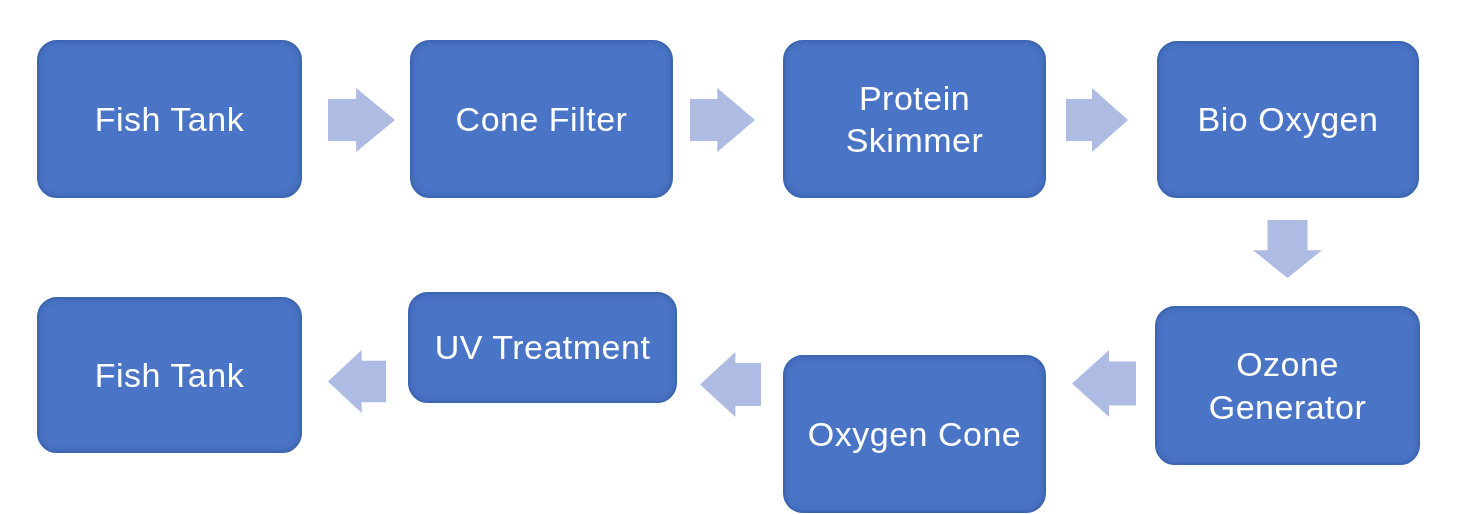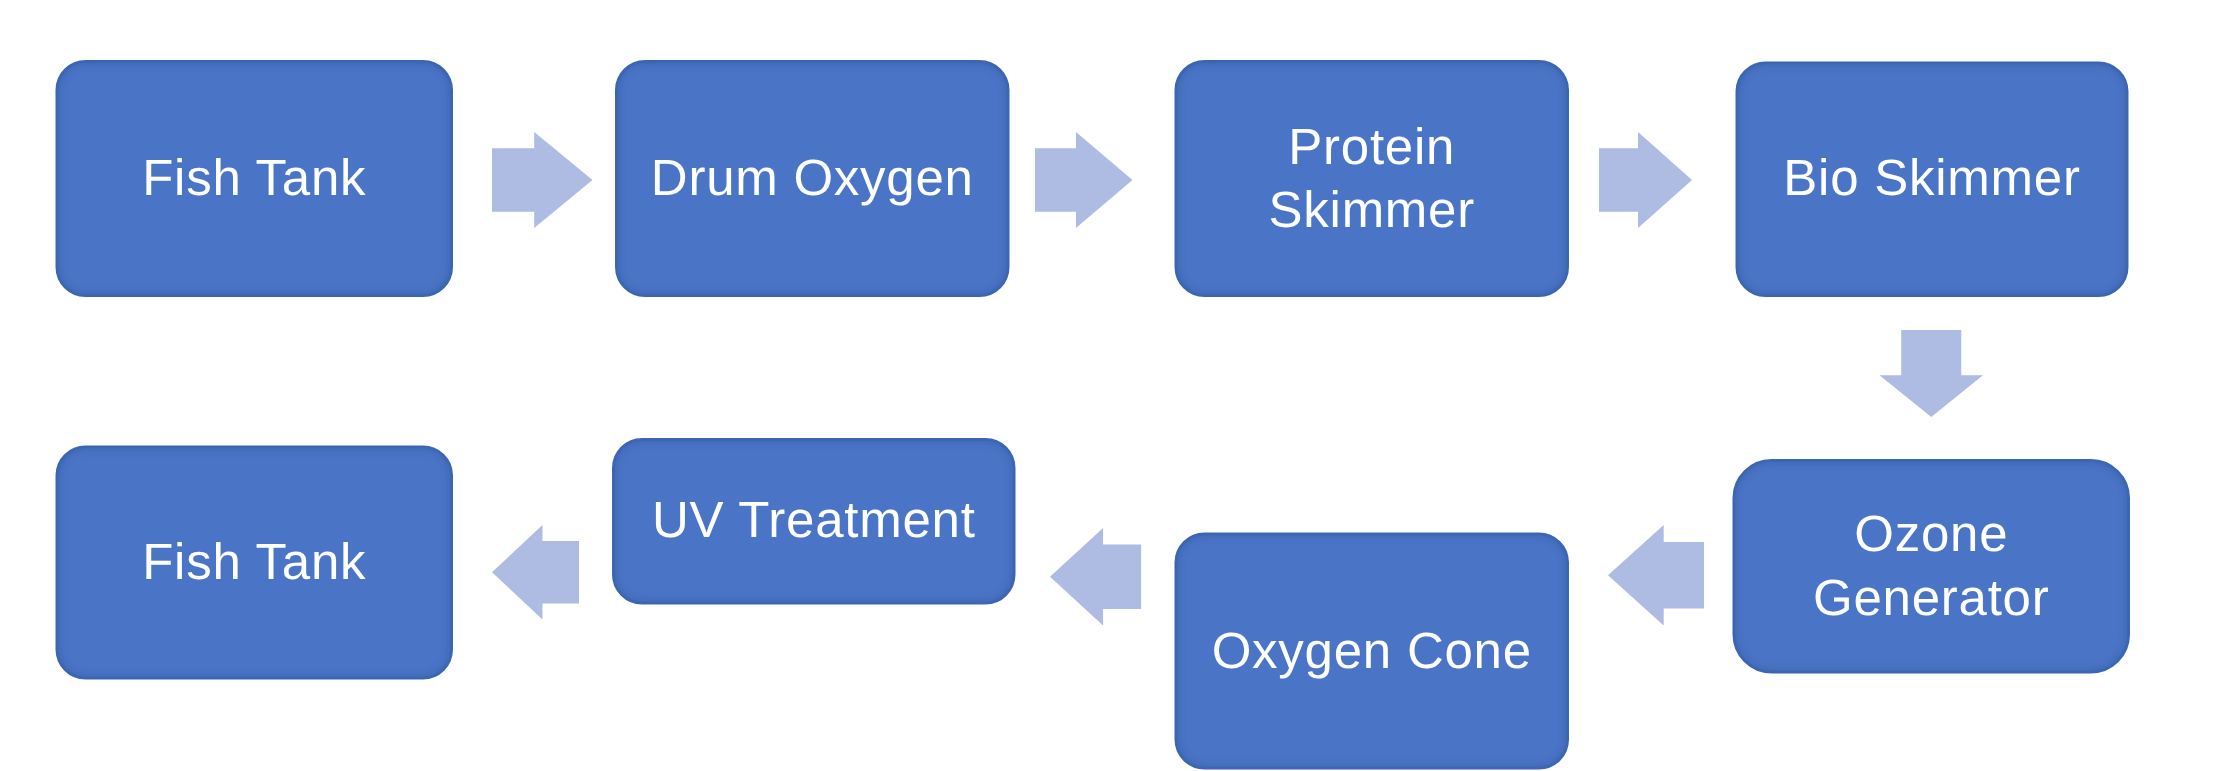--- a/index.html
+++ b/index.html
@@ -40,21 +40,21 @@
   }
   .arrow.right { clip-path: polygon(0% 17%, 42% 17%, 42% 0%, 100% 50%, 42% 100%, 42% 83%, 0% 83%); }
   .arrow.left  { clip-path: polygon(100% 17%, 58% 17%, 58% 0%, 0% 50%, 58% 100%, 58% 83%, 100% 83%); }
   .arrow.down  { clip-path: polygon(21% 0%, 79% 0%, 79% 52%, 100% 52%, 50% 100%, 0% 52%, 21% 52%); }
 
   
   #n0 { left: 37px;   top: 40px;  width: 265px; height: 158px; }
   #n1 { left: 410px;  top: 40px;  width: 263px; height: 158px; }
   #n2 { left: 783px;  top: 40px;  width: 263px; height: 158px; align-items: center; }
   #n3 { left: 1157px; top: 41px;  width: 262px; height: 157px; }
-  #n4 { left: 1155px; top: 306px; width: 265px; height: 143px; border-radius: 26px; }
+  #n4 { left: 1155px; top: 306px; width: 265px; height: 159px; }
   #n5 { left: 783px;  top: 307px; width: 263px; height: 158px; margin-top: 48px; }
   #n6 { left: 408px;  top: 292px; width: 269px; height: 111px; }
   #n7 { left: 37px;   top: 297px; width: 265px; height: 156px; }
 
   
   #a0 { left: 328px;  top: 88px;  width: 67px; height: 64px; }
   #a1 { left: 690px;  top: 88px;  width: 65px; height: 64px; }
   #a2 { left: 1066px; top: 88px;  width: 62px; height: 64px; }
   #a3 { left: 1253px; top: 220px; width: 69px; height: 58px; }
   #a4 { left: 1072px; top: 350px; width: 64px; height: 67px; }
@@ -63,28 +63,28 @@
 </style>
 </head>
 <body>
 
 <div class="canvas">
 
   <div class="node" id="n0">
     <span class="node-label">Fish Tank</span>
   </div>
   <div class="node" id="n1">
-    <span class="node-label">Drum Oxygen</span>
+    <span class="node-label">Cone Filter</span>
   </div>
   <div class="node" id="n2">
     <span class="node-label">Protein
 Skimmer</span>
   </div>
   <div class="node" id="n3">
-    <span class="node-label">Bio Skimmer</span>
+    <span class="node-label">Bio Oxygen</span>
   </div>
 
   <div class="node" id="n4">
     <span class="node-label">Ozone
 Generator</span>
   </div>
   <div class="node" id="n5">
     <span class="node-label">Oxygen Cone</span>
   </div>
   <div class="node" id="n6">

